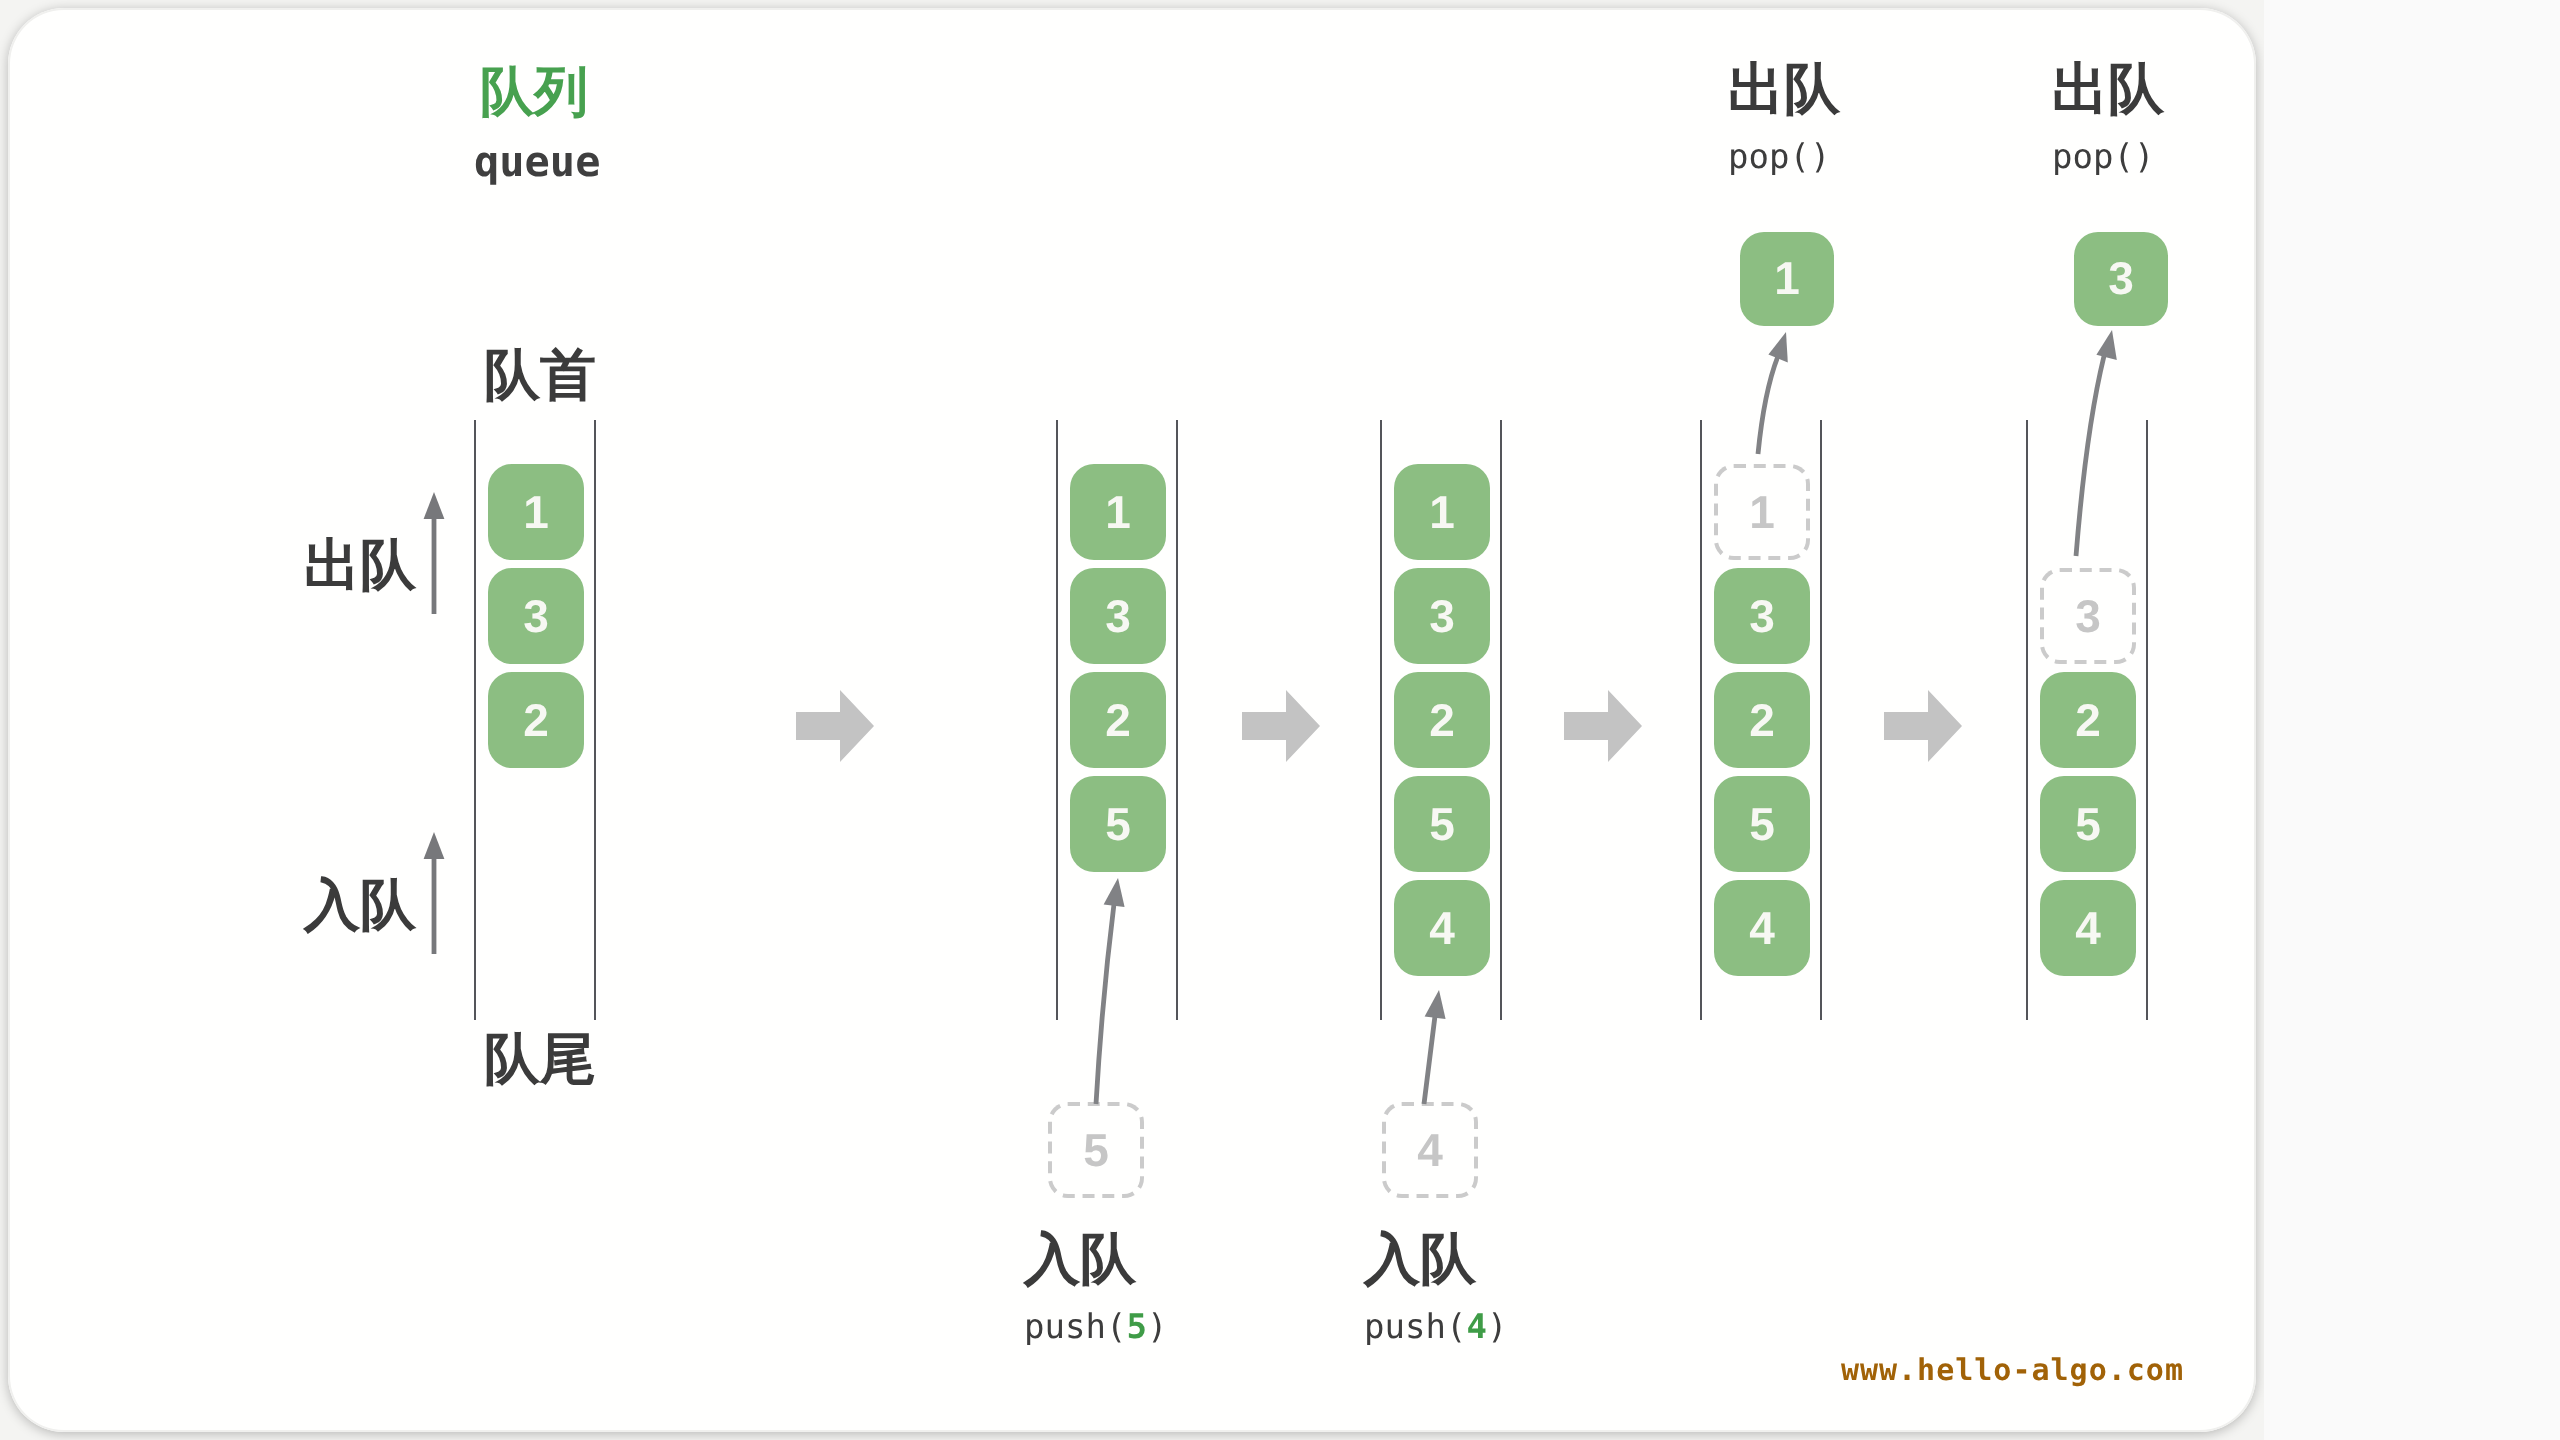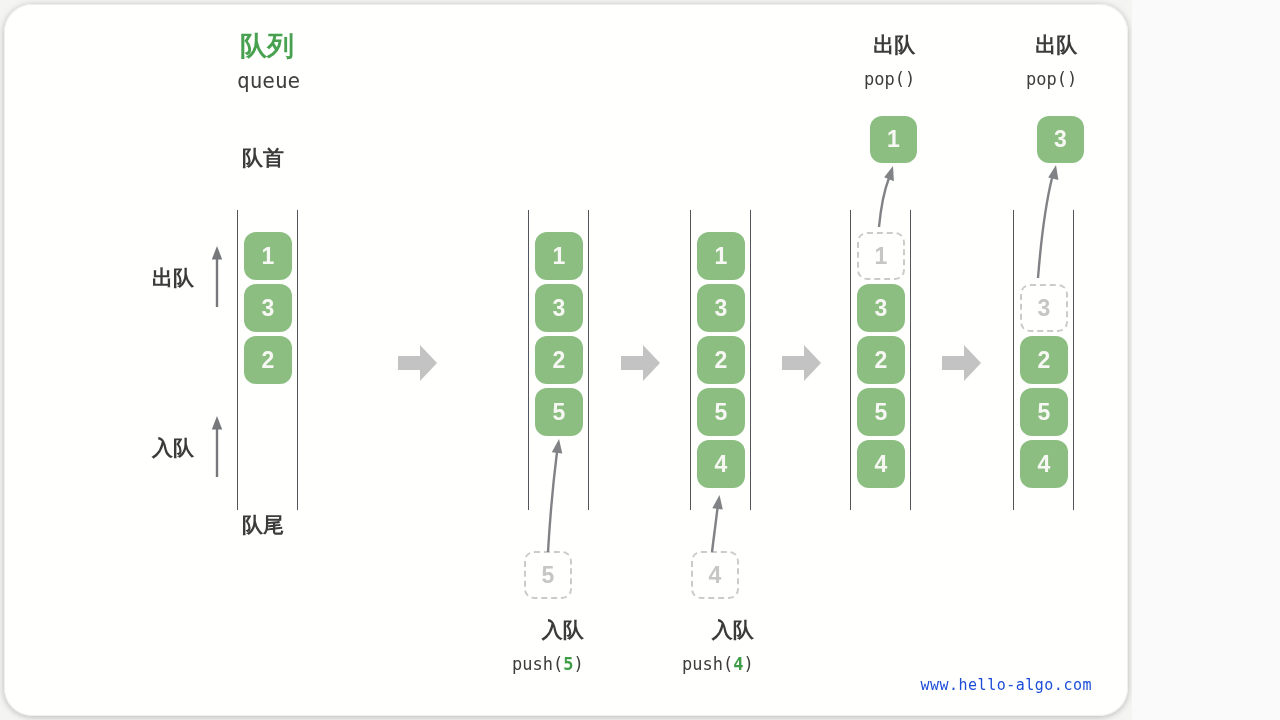--- a/index.html
+++ b/index.html
@@ -1,28 +1,28 @@
 <!DOCTYPE html>
 <html><head>
 <meta charset="utf-8">
 <style>
   html,body{margin:0;padding:0;background:#fafafa;}
   #canvas{position:relative;width:1132px;height:720px;font-family:"Liberation Sans",sans-serif;overflow:hidden;background:#f4f4f2;}
   #card{position:absolute;left:4px;top:4px;right:4px;bottom:4px;background:#fffffe;border-radius:28px;
         box-shadow:0 1px 6px rgba(0,0,0,0.25), inset 0 0 0 1px #f0f0ee;}
-  .zh{font-weight:700;color:#3b3b3b;font-size:21px;text-align:right;}
-  .mono{font-family:"DejaVu Sans Mono","Liberation Mono",monospace;}
+  .zh{font-weight:700;color:#3b3b3b;font-size:28px;}
+  .mono{font-family:"DejaVu Sans Mono","Liberation Mono",monospace;font-weight:bold;}
 
   
   #title-zh{position:absolute;left:240px;top:28px;font-size:27px;font-weight:700;color:#47a14f;}
   #title-en{position:absolute;left:237px;top:69px;font-size:21px;color:#3f3f3f;}
 
   
   .side-label{position:absolute;}
-  #label-front{left:242px;top:144px;}
+  #label-front{left:242px;top:169px;}
   #label-rear{left:242px;top:511px;}
   #label-dequeue{left:152px;top:264px;}
   #label-enqueue{left:152px;top:434px;}
 
   
   .queue-lines{position:absolute;top:210px;height:300px;width:59px;
                border-left:1.6px solid #54555a;border-right:1.6px solid #54555a;}
   #q1-lines{left:237px;} #q2-lines{left:528px;} #q3-lines{left:690px;}
   #q4-lines{left:850px;} #q5-lines{left:1013px;}
 
@@ -41,21 +41,21 @@
   
   .op{position:absolute;line-height:35px;}
   .op .code{font-size:17px;color:#3d3d3d;font-weight:400;}
   .op .arg{color:#3f9c47;font-weight:700;}
   #op-push5{left:512px;top:612px;}
   #op-push4{left:682px;top:612px;}
   #op-pop1{left:864px;top:27px;}
   #op-pop3{left:1026px;top:27px;}
 
   
-  #watermark{position:absolute;right:40px;top:676px;font-size:15px;color:#1d4ed8;letter-spacing:0.5px;}
+  #watermark{position:absolute;right:40px;top:676px;font-size:15px;color:#a16207;letter-spacing:0.5px;}
 
   
   #arrows{position:absolute;left:0;top:0;width:1280px;height:720px;pointer-events:none;}
 </style>
 </head>
 <body>
 
 <div id="canvas">
   <div id="card"></div>
 

